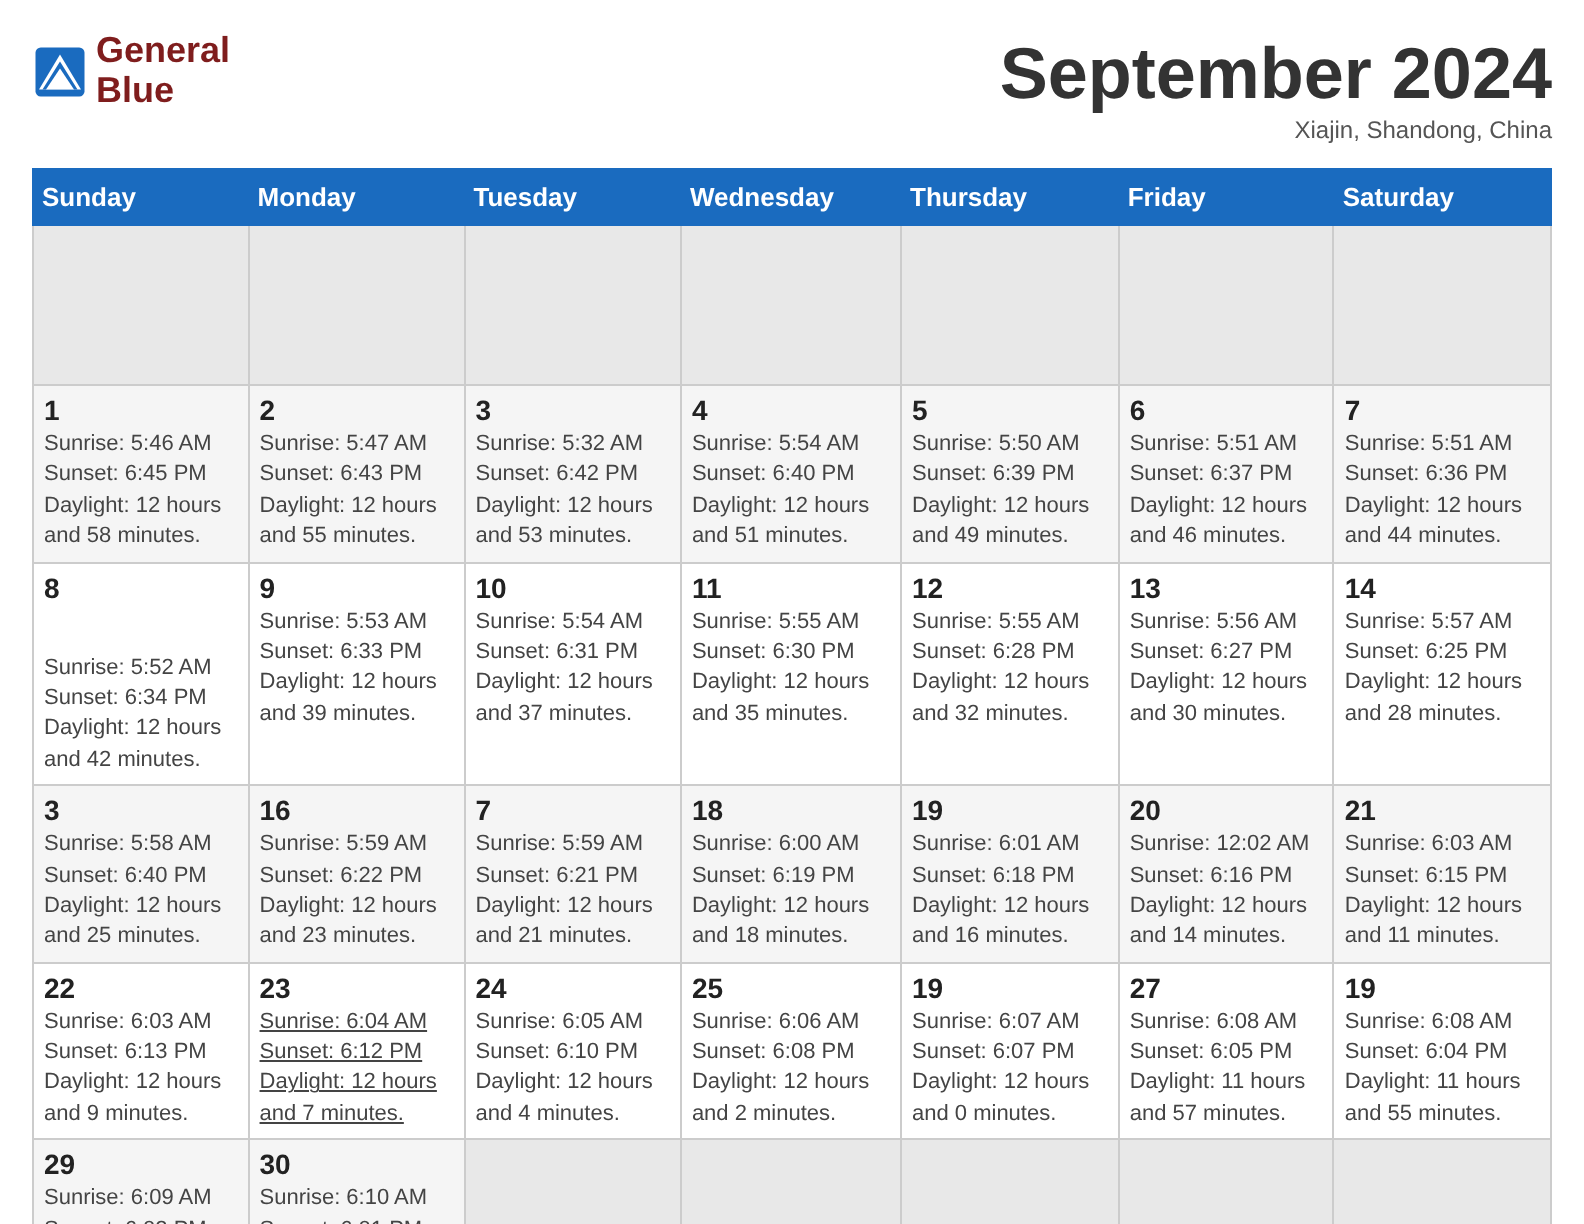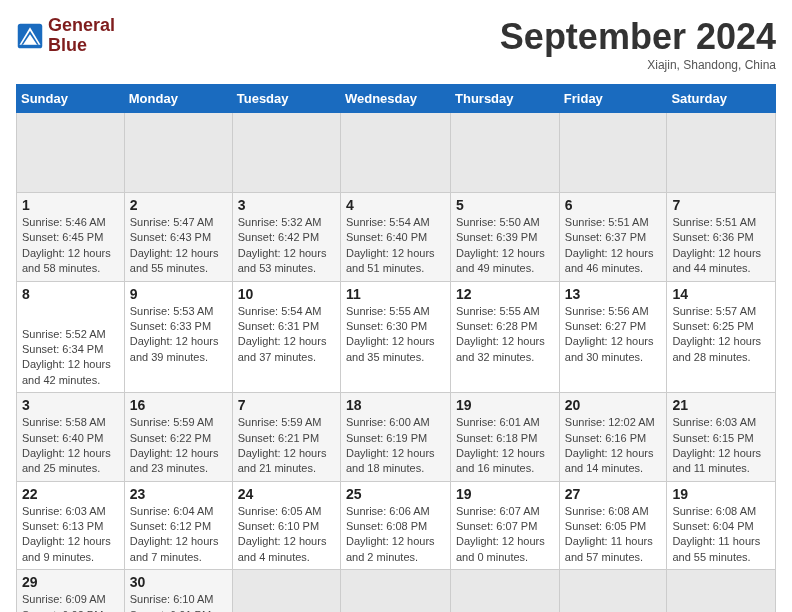--- a/index.html
+++ b/index.html
@@ -291,21 +291,21 @@
       <tr>
         <td>
           <span class="day-num">22</span>
           <div class="day-info" style="white-space: pre-line;">Sunrise: 6:03 AM
 Sunset: 6:13 PM
 Daylight: 12 hours
 and 9 minutes.</div>
         </td>
         <td>
           <span class="day-num">23</span>
-          <div class="day-info" style="white-space: pre-line;">Sunrise: 6:04 AM
+          <div class="day-info" style="white-space: pre-line; text-decoration: underline;">Sunrise: 6:04 AM
 Sunset: 6:12 PM
 Daylight: 12 hours
 and 7 minutes.</div>
         </td>
         <td>
           <span class="day-num">24</span>
           <div class="day-info" style="white-space: pre-line;">Sunrise: 6:05 AM
 Sunset: 6:10 PM
 Daylight: 12 hours
 and 4 minutes.</div>

